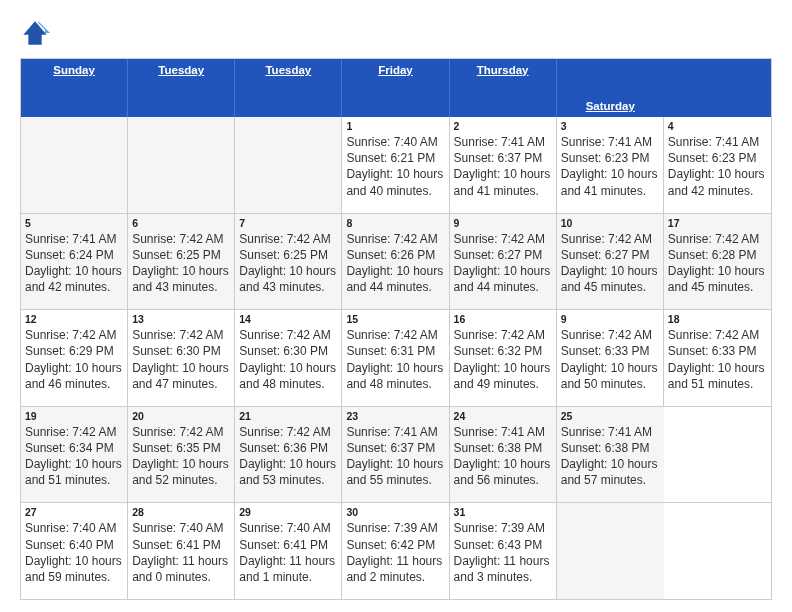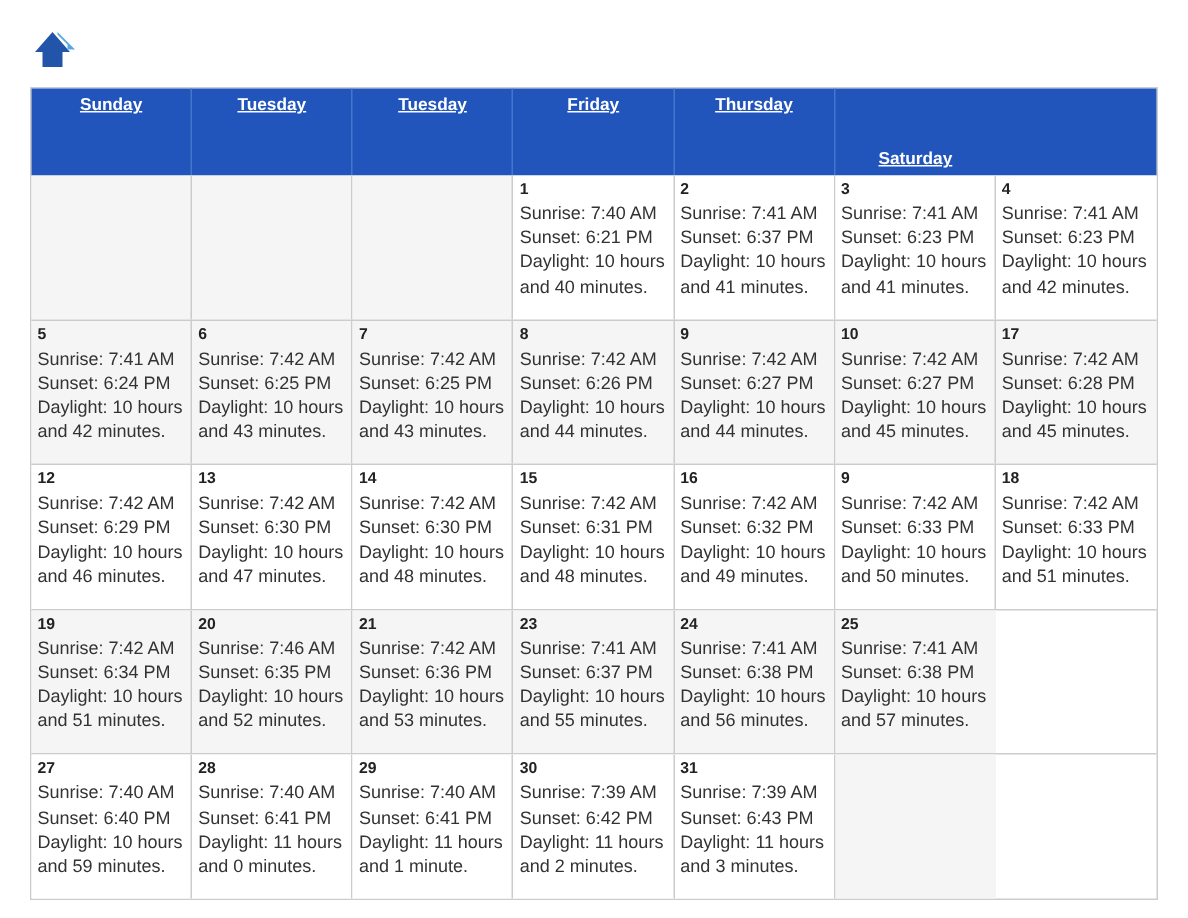--- a/index.html
+++ b/index.html
@@ -289,21 +289,21 @@
         <div class="cal-row">
           <div class="cal-cell alt-bg">
             <div class="day-num">19</div>
             <div class="cell-info">Sunrise: 7:42 AM
 Sunset: 6:34 PM
 Daylight: 10 hours
 and 51 minutes.</div>
           </div>
           <div class="cal-cell alt-bg">
             <div class="day-num">20</div>
-            <div class="cell-info">Sunrise: 7:46 AM
+            <div class="cell-info">Sunrise: 7:42 AM
 Sunset: 6:35 PM
 Daylight: 10 hours
 and 52 minutes.</div>
           </div>
           <div class="cal-cell alt-bg">
             <div class="day-num">21</div>
             <div class="cell-info">Sunrise: 7:42 AM
 Sunset: 6:36 PM
 Daylight: 10 hours
 and 53 minutes.</div>

